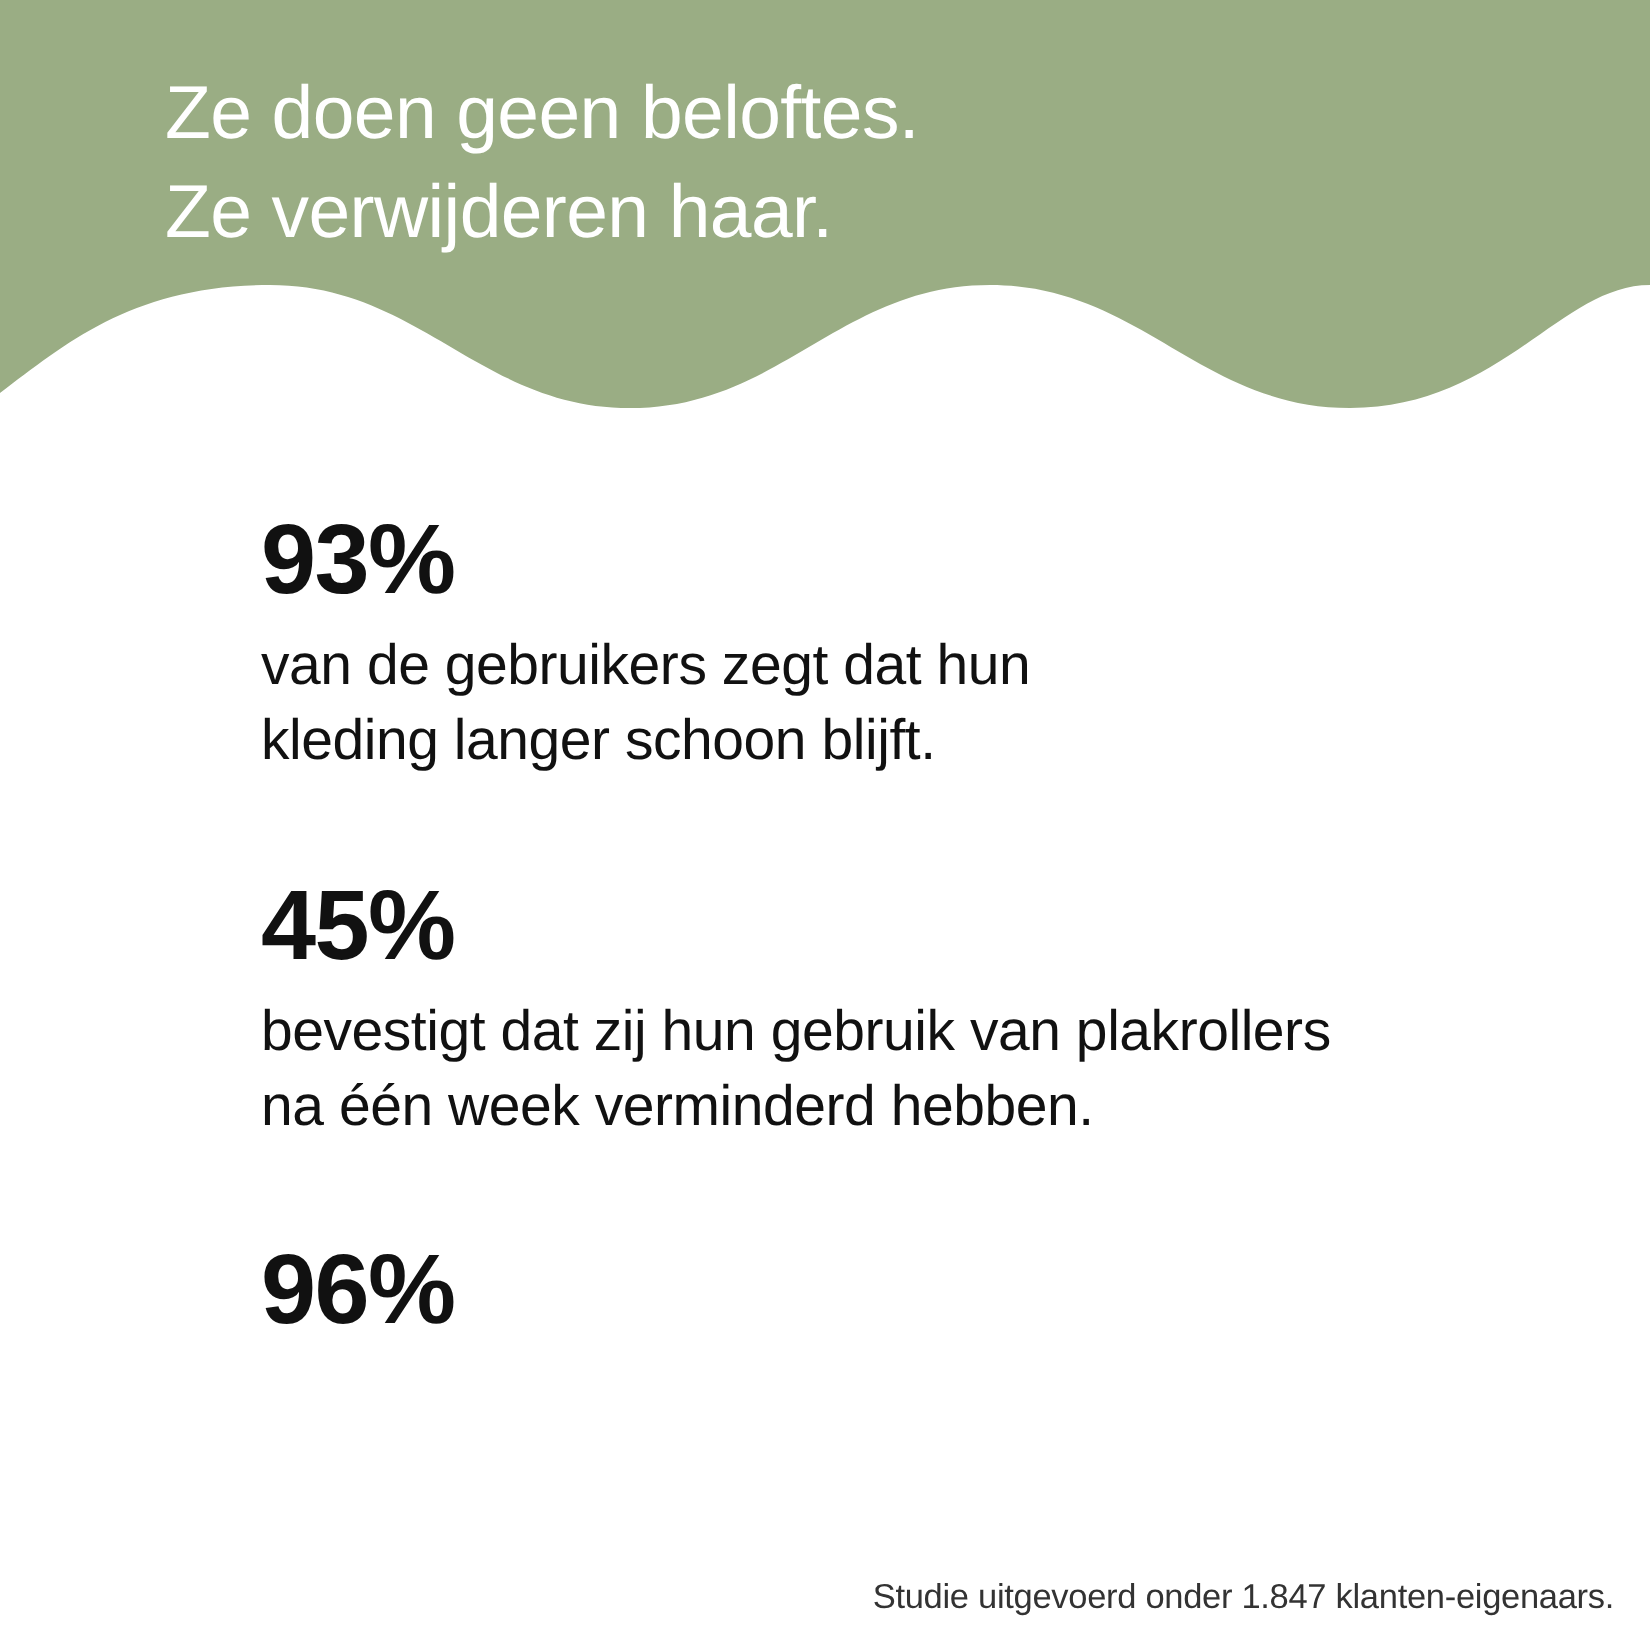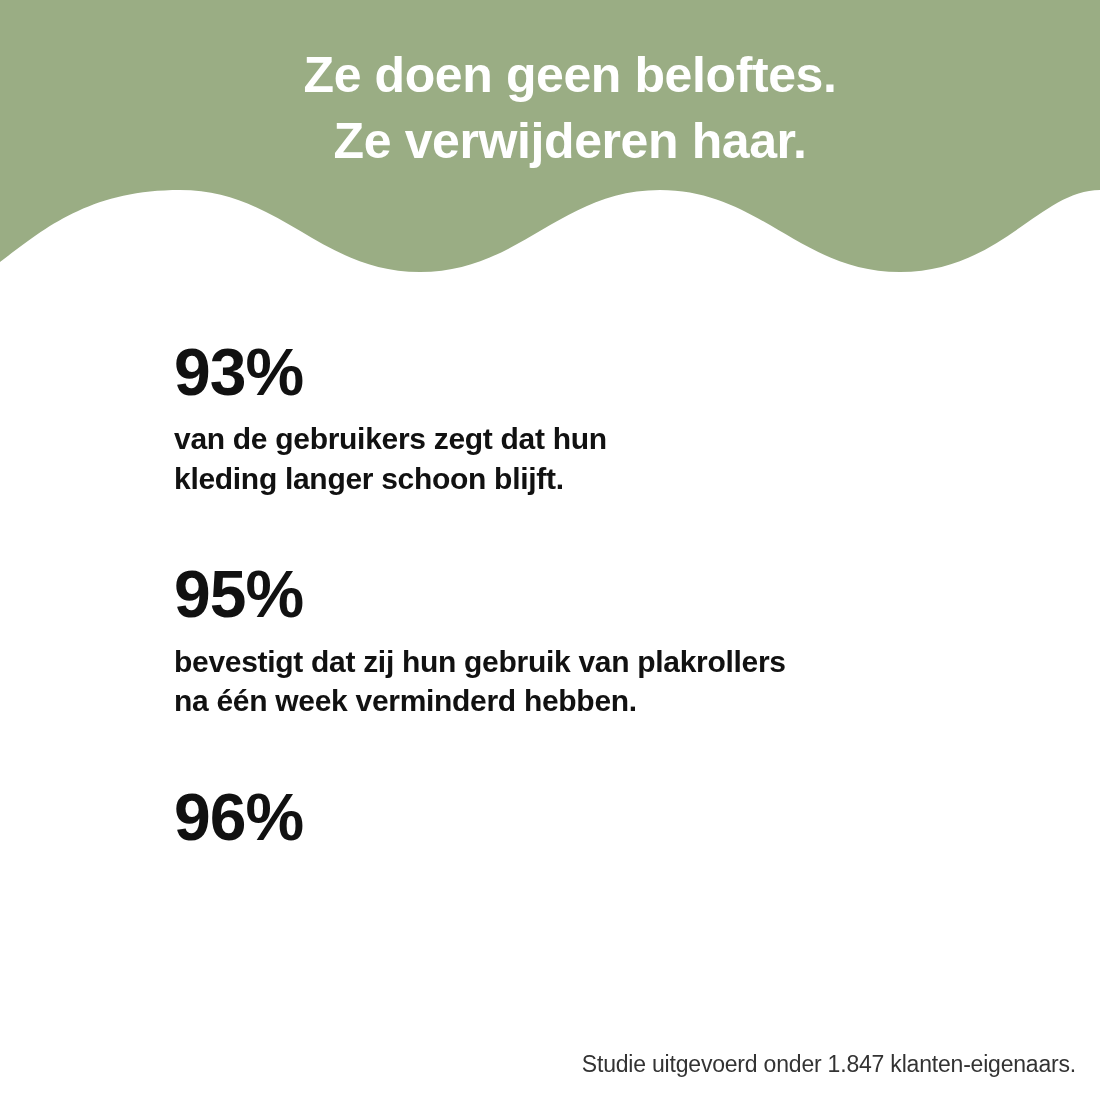--- a/index.html
+++ b/index.html
@@ -37,24 +37,23 @@
     display: block;
   }
   .header-text {
     position: absolute;
     top: 42px;
     left: 110px;
     width: 920px;
     color: #ffffff;
     font-size: 50px;
     line-height: 1.32;
-    font-weight: bold;
+    font-weight: normal;
     letter-spacing: -0.4px;
     white-space: pre-line;
-    text-align: center;
   }
 
   
   .stats {
     position: absolute;
     top: 338px;
     left: 174px;
     width: 900px;
   }
   .stat {
@@ -65,22 +64,22 @@
   }
   .stat-number {
     font-size: 66px;
     font-weight: bold;
     color: #111111;
     line-height: 1.05;
     letter-spacing: -1px;
     margin-bottom: 12px;
   }
   .stat-desc {
-    font-size: 30px;
-    font-weight: bold;
+    font-size: 38px;
+    font-weight: normal;
     color: #111111;
     line-height: 1.32;
     letter-spacing: -0.3px;
     white-space: pre-line;
   }
 
   
   .footnote {
     position: absolute;
     bottom: 22px;
@@ -110,21 +109,21 @@
 
   <div class="stats">
 
     <div class="stat">
       <div class="stat-number">93%</div>
       <div class="stat-desc">van de gebruikers zegt dat hun
 kleding langer schoon blijft.</div>
     </div>
 
     <div class="stat">
-      <div class="stat-number">95%</div>
+      <div class="stat-number">45%</div>
       <div class="stat-desc">bevestigt dat zij hun gebruik van plakrollers
 na één week verminderd hebben.</div>
     </div>
 
     <div class="stat">
       <div class="stat-number">96%</div>
     </div>
 
   </div>
 

